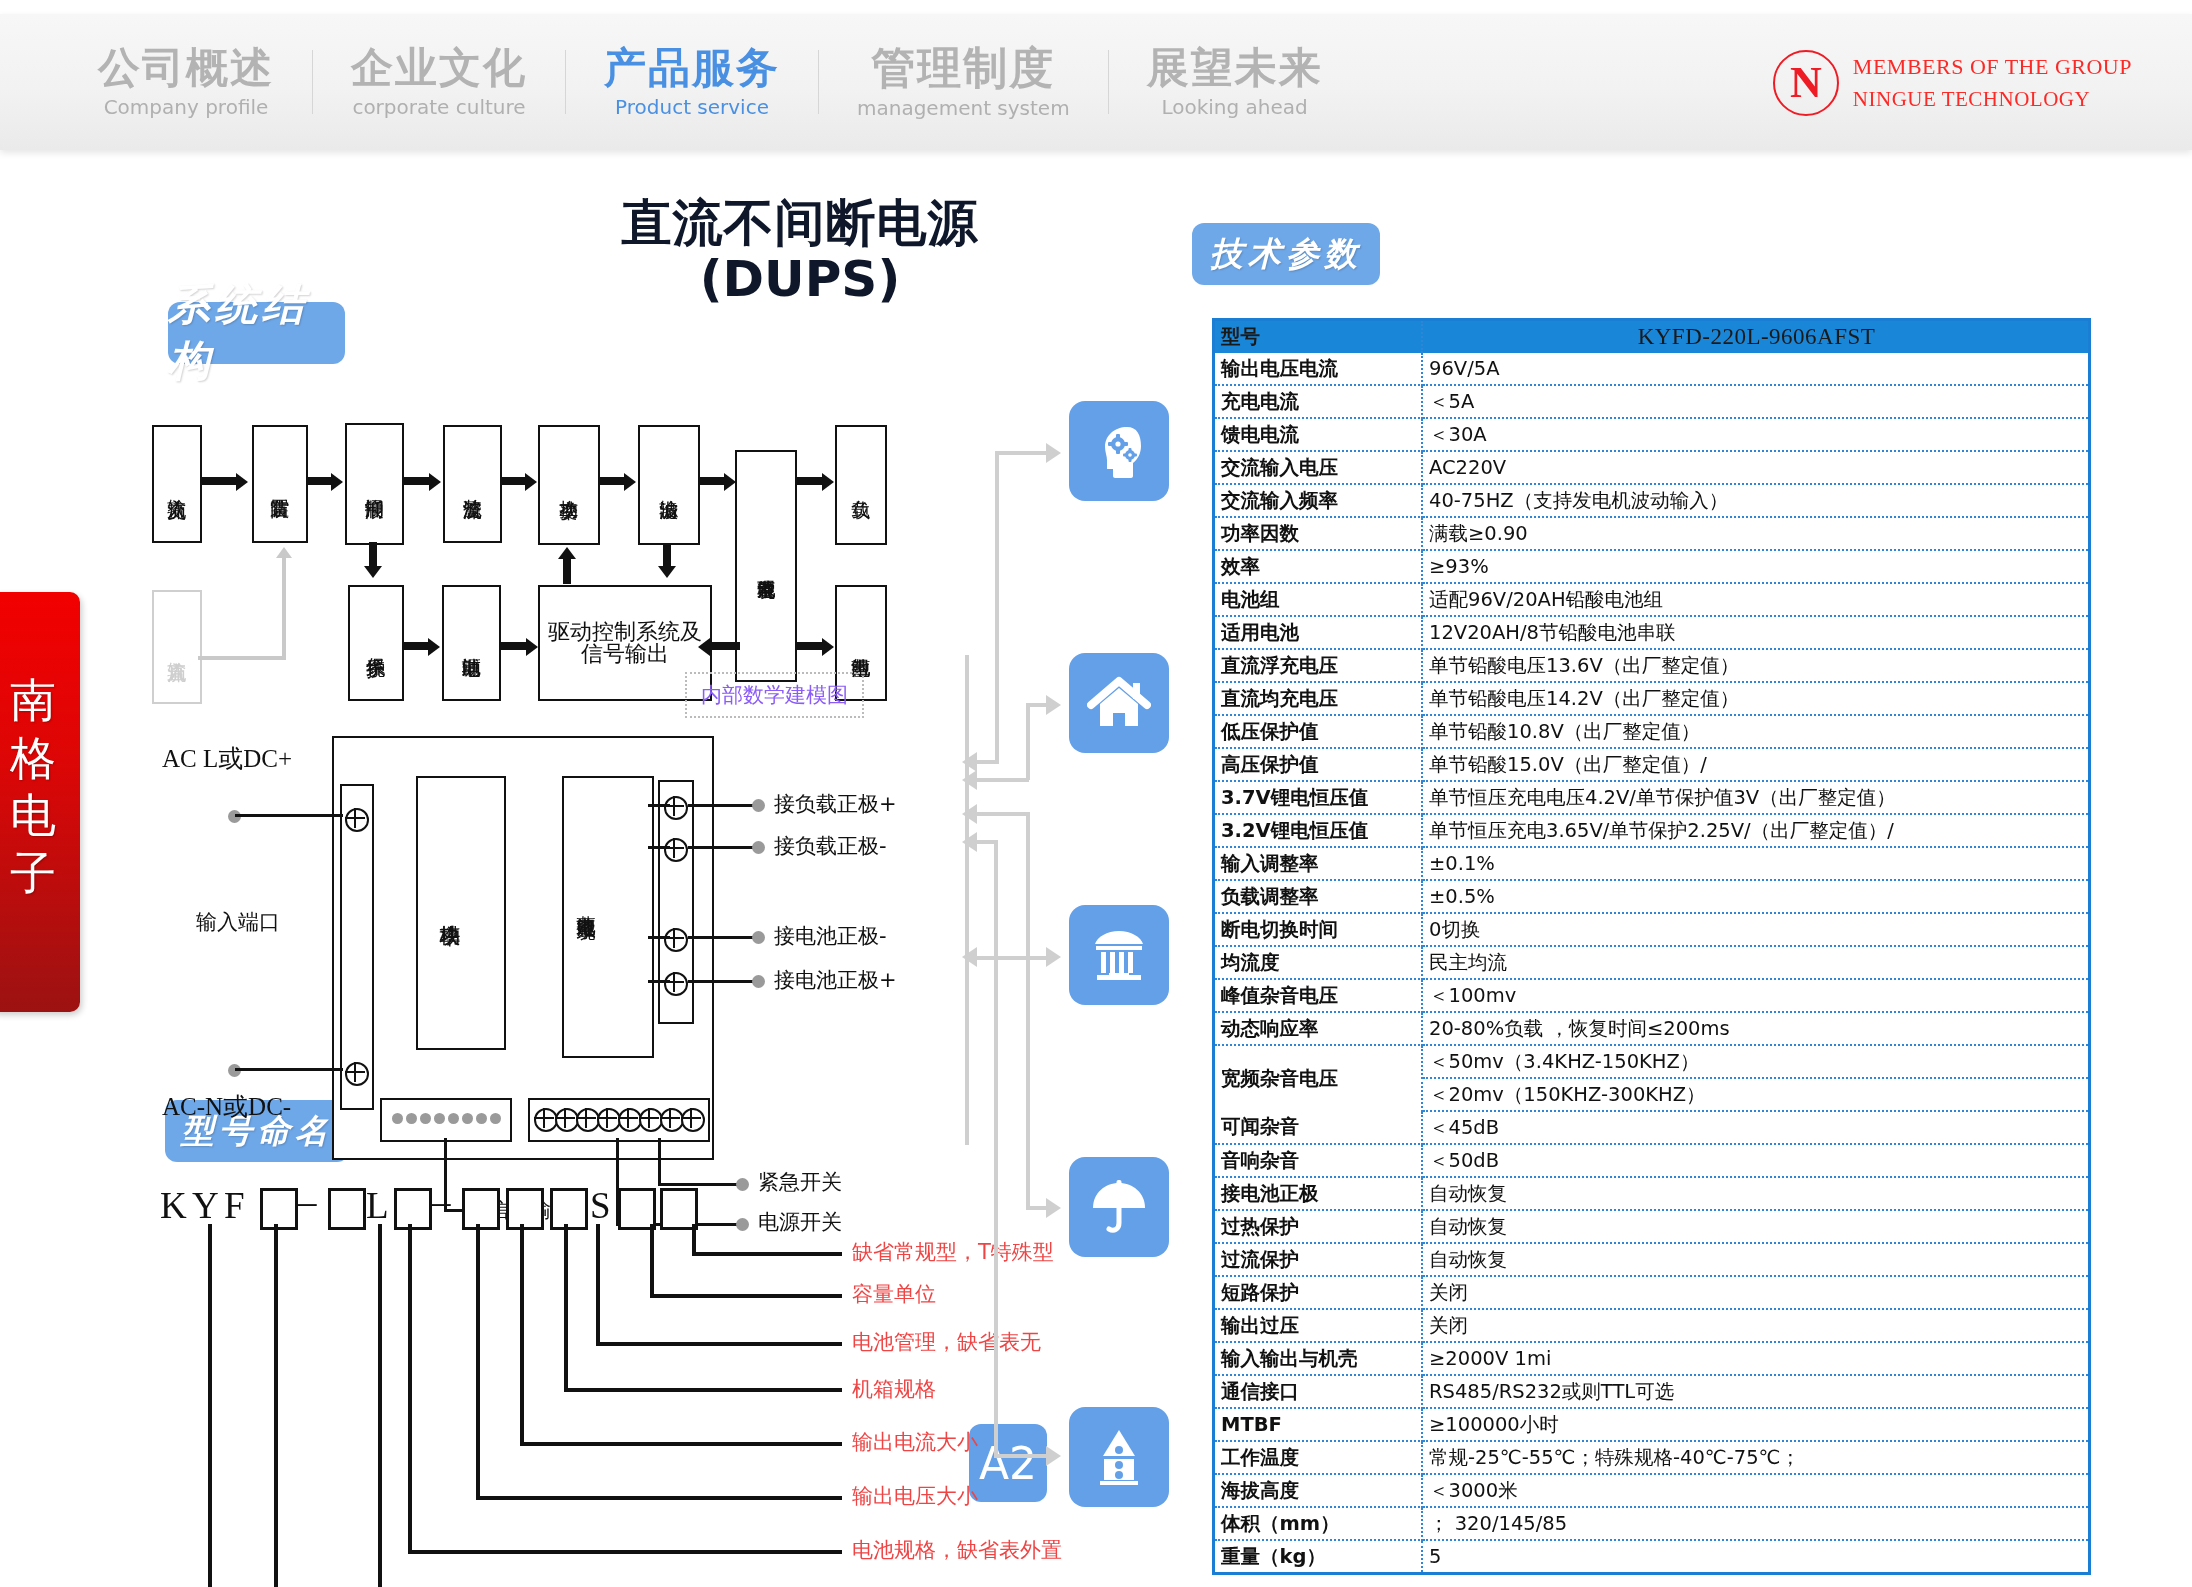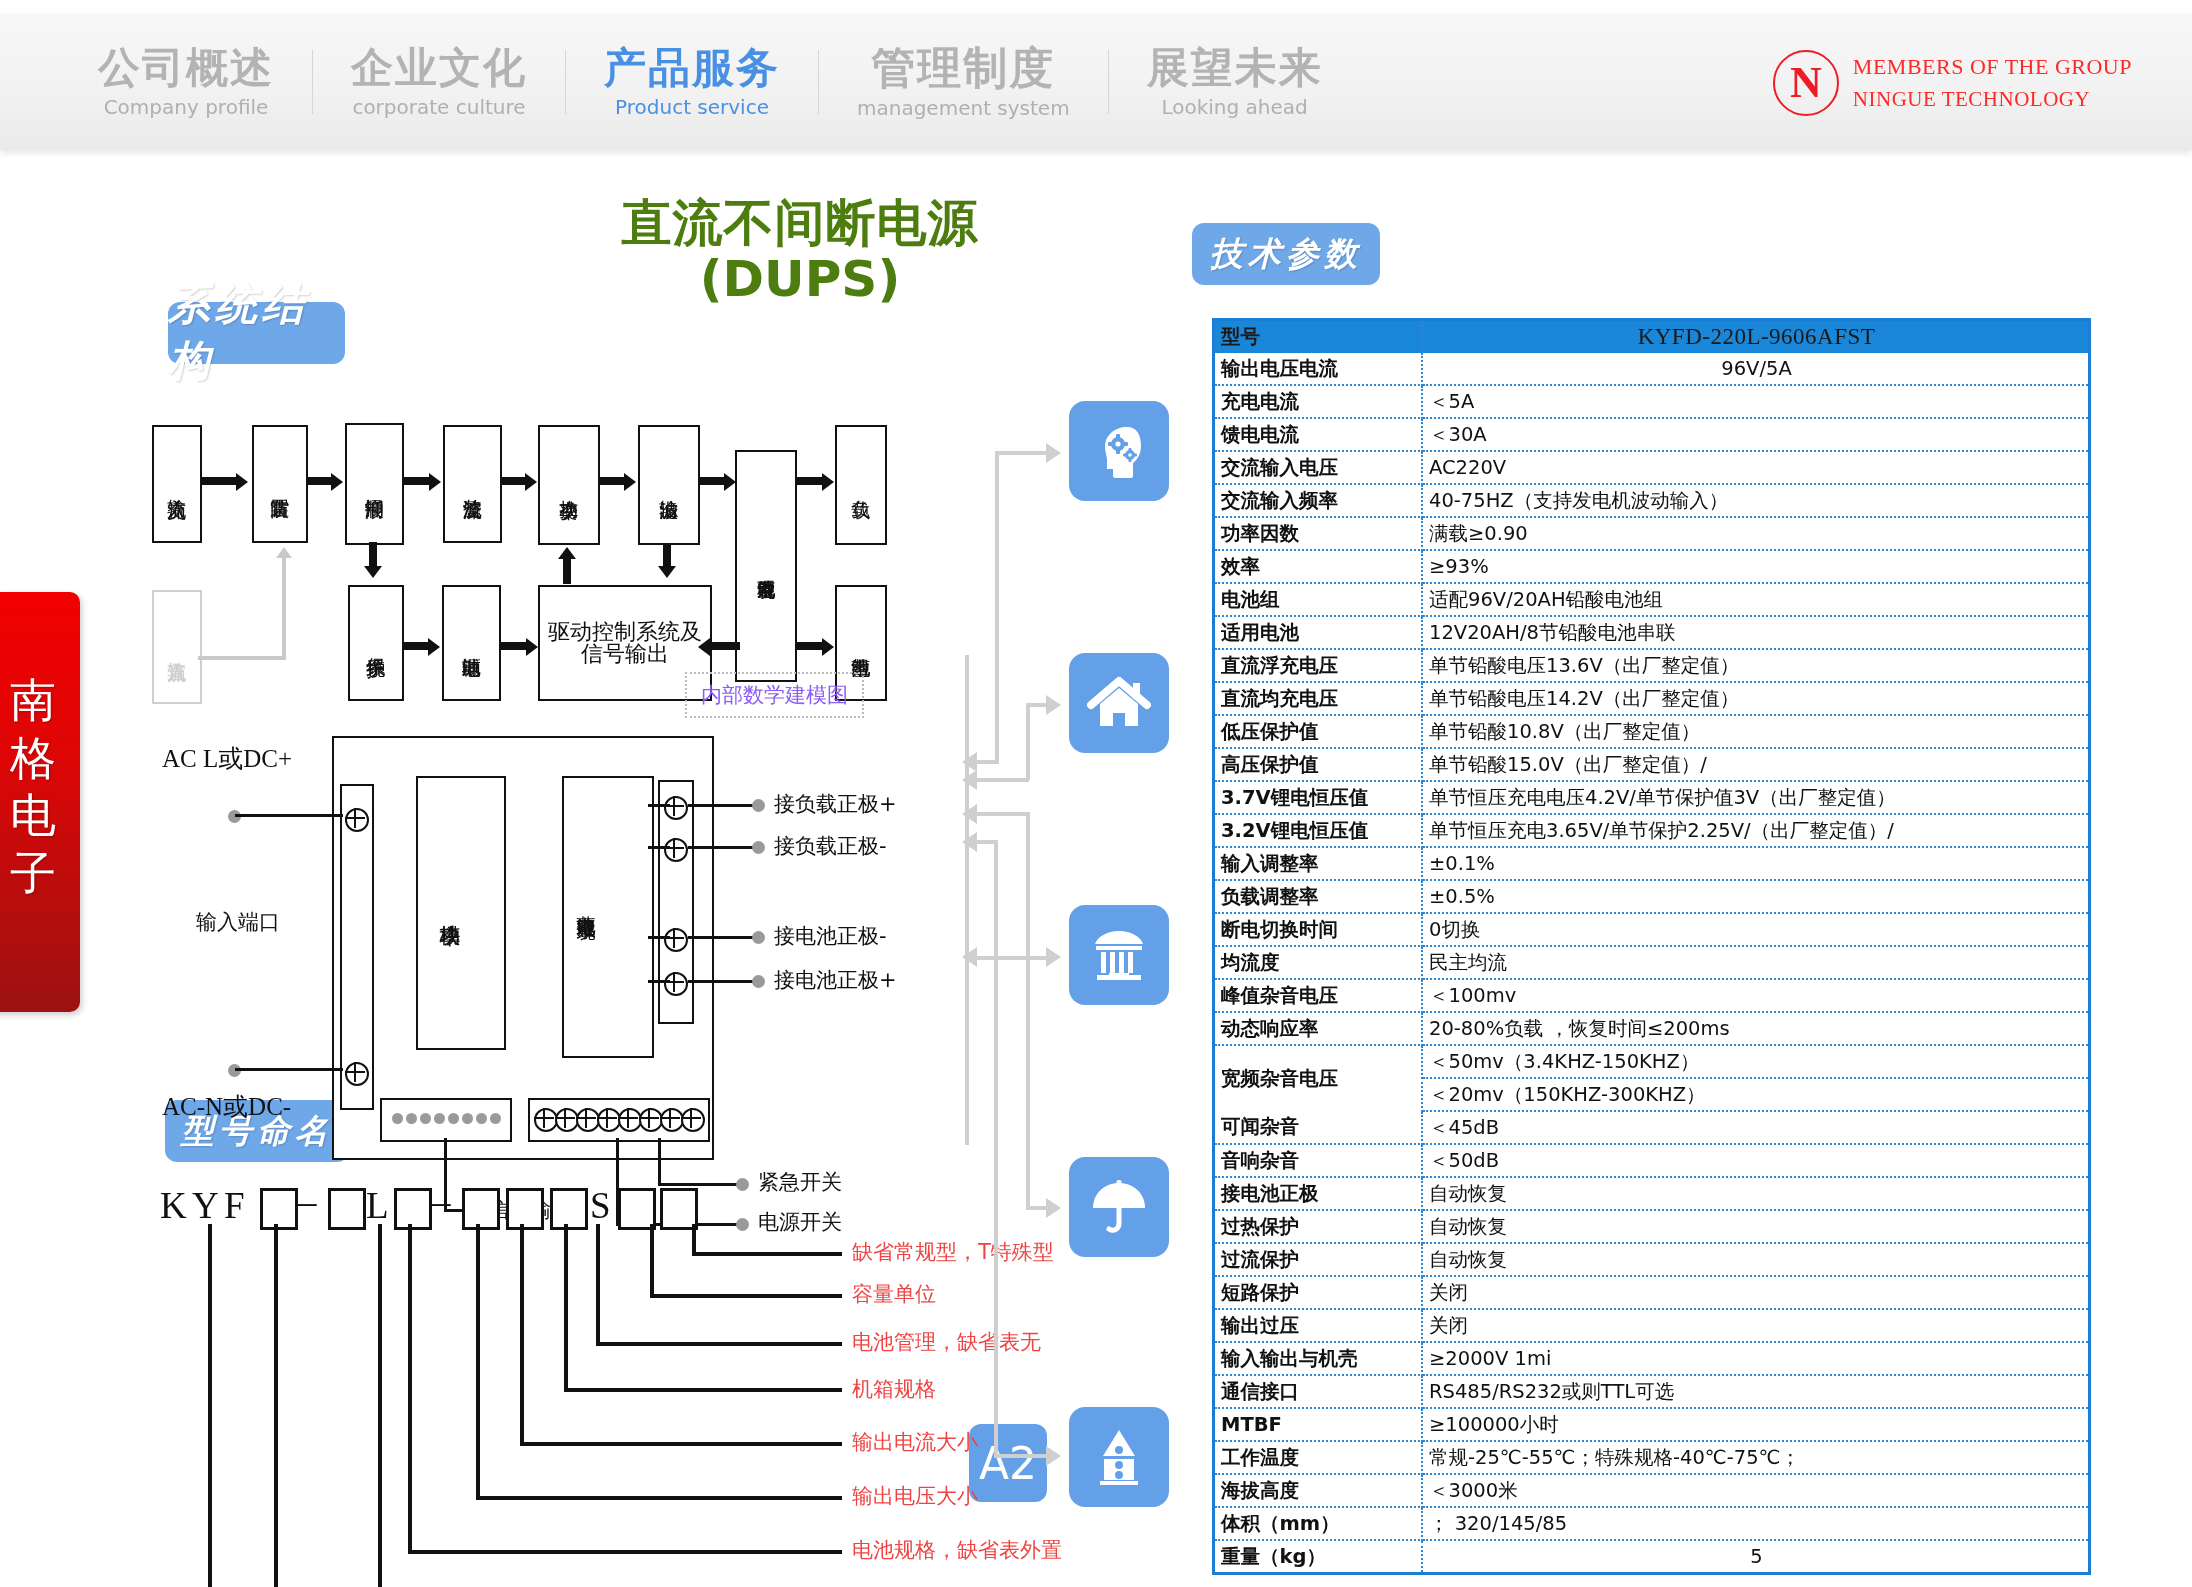--- a/index.html
+++ b/index.html
@@ -64,21 +64,21 @@
     font-weight:bold;font-style:italic;
     display:flex;align-items:center;justify-content:center;
     letter-spacing:5px;
     text-shadow:1px 1px 2px rgba(0,0,0,.18);
   }
 
   
   #maintitle{
     position:absolute;left:560px;top:195px;width:480px;text-align:center;
     font-family:"DejaVu Sans","Liberation Sans",sans-serif;
-    font-weight:bold;color:#4d7c0f;line-height:1.12;
+    font-weight:bold;color:#0f172a;line-height:1.12;
   }
   #maintitle .l1{font-size:50px;display:block;letter-spacing:1px;}
   #maintitle .l2{font-size:50px;display:block;}
 
   
   #blockdiag{position:absolute;left:130px;top:380px;width:830px;height:240px;}
   .bx{
     position:absolute;border:2.5px solid #111;background:#fff;
     display:flex;align-items:center;justify-content:center;
     font-family:"DejaVu Sans","Liberation Sans",sans-serif;
@@ -162,21 +162,21 @@
   #spec td{
     font-size:19.5px;color:#111;padding:2px 4px 3px 6px;
     border-bottom:2px dotted #2f86d6;line-height:1.18;height:26px;
     overflow:visible;white-space:nowrap;
   }
   #spec td.k{width:196px;border-right:2px dotted #2f86d6;}
   #spec tr.hdr td{background:#1a86d8;color:#1a1a1a;font-weight:bold;border-bottom:none;}
   #spec tr.hdr td.v{text-align:center;font-weight:normal;font-size:23px;
      font-family:"Liberation Serif",serif;letter-spacing:.5px;}
   #spec td.k{font-weight:bold;}
-  #spec td.ctr{text-align:center;}
+  #spec td.ctr{text-align:left;}
   #spec tr.last td{border-bottom:none;}
   #spec td.nb{border-bottom:none;}
 </style>
 </head>
 <body>
 
 <div id="topnav">
   <div class="inner">
     <div class="navitem">
       <span class="cn">公司概述</span>

